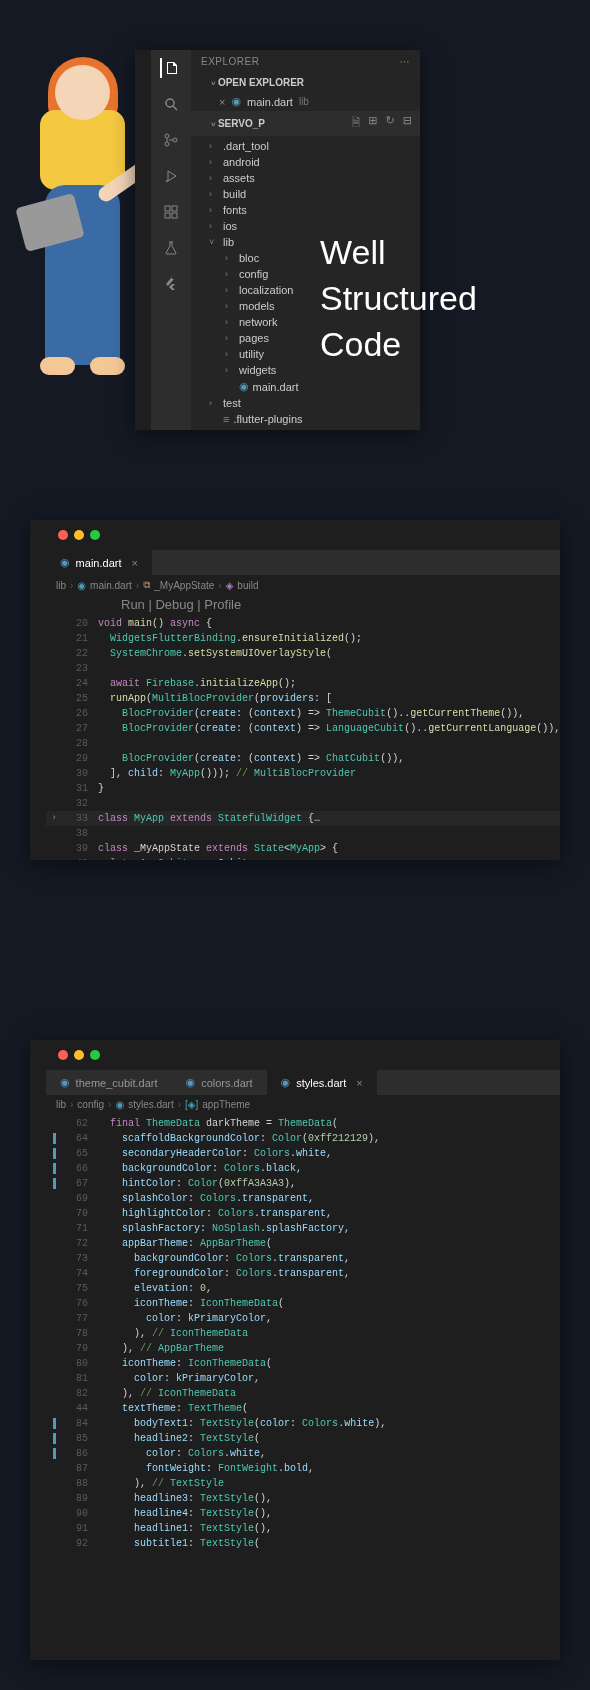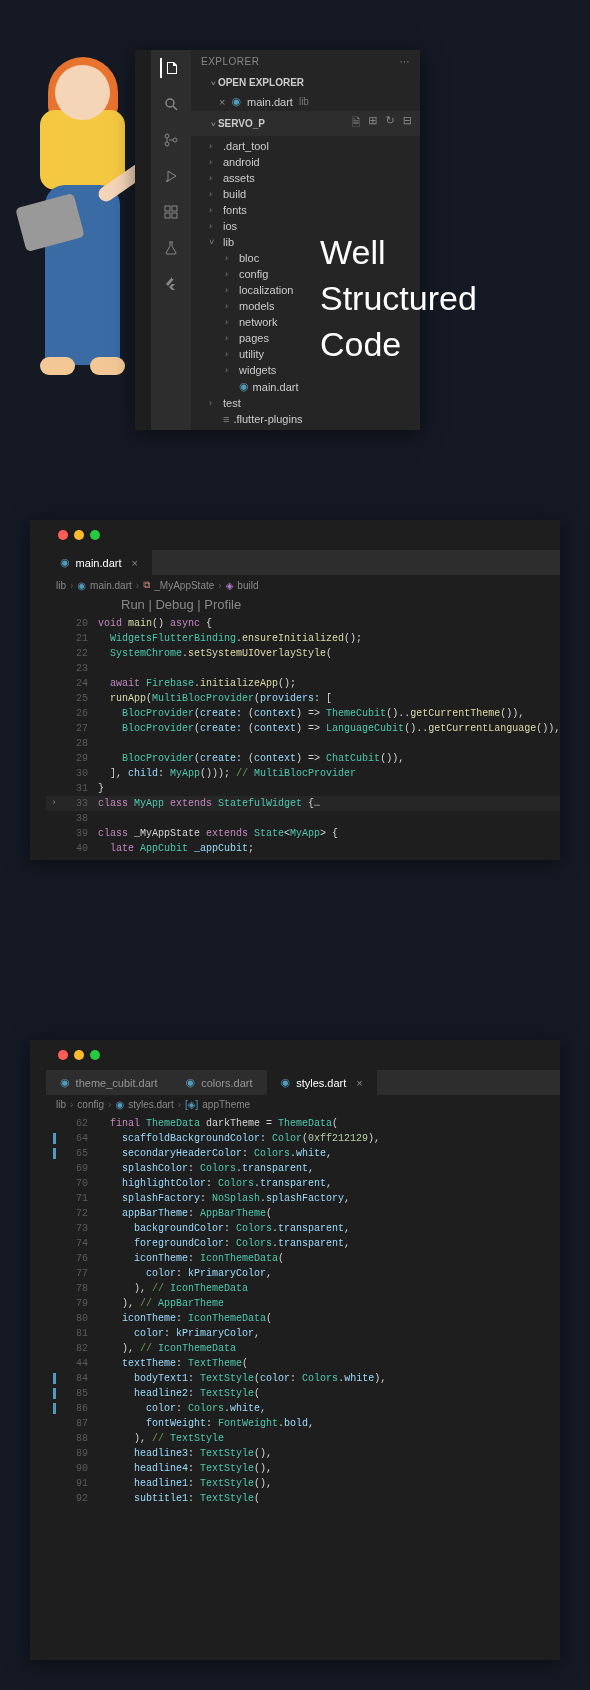--- a/index.html
+++ b/index.html
@@ -362,20 +362,25 @@
         <div class="code-line">
           <span class="gutter"></span>
           <span class="line-num">30</span>
           <span class="line-content">  ], <span class="prop">child</span>: <span class="cls">MyApp</span>())); <span class="cmt">// <span class="cls">MultiBlocProvider</span></span></span>
         </div>
         <div class="code-line">
           <span class="gutter"></span>
           <span class="line-num">31</span>
           <span class="line-content">}</span>
         </div>
+        <div class="code-line">
+          <span class="gutter"></span>
+          <span class="line-num">32</span>
+          <span class="line-content"></span>
+        </div>
         <div class="code-line hl-line">
           <span class="gutter">
             <span class="chev-g">›</span>
           </span>
           <span class="line-num">33</span>
           <span class="line-content"><span class="kw">class</span> <span class="cls">MyApp</span> <span class="kw">extends</span> <span class="cls">StatefulWidget</span> {…</span>
         </div>
         <div class="code-line">
           <span class="gutter"></span>
           <span class="line-num">38</span>
@@ -460,20 +465,34 @@
           <span class="line-content">    <span class="prop">scaffoldBackgroundColor</span>: <span class="cls">Color</span>(<span class="num">0xff212129</span>),</span>
         </div>
         <div class="code-line">
           <span class="gutter">
             <span class="mod"></span>
           </span>
           <span class="line-num">65</span>
           <span class="line-content">    <span class="prop">secondaryHeaderColor</span>: <span class="cls">Colors</span>.<span class="prop">white</span>,</span>
         </div>
         <div class="code-line">
+          <span class="gutter">
+            <span class="mod"></span>
+          </span>
+          <span class="line-num">66</span>
+          <span class="line-content">    <span class="prop">backgroundColor</span>: <span class="cls">Colors</span>.<span class="prop">black</span>,</span>
+        </div>
+        <div class="code-line">
+          <span class="gutter">
+            <span class="mod"></span>
+          </span>
+          <span class="line-num">67</span>
+          <span class="line-content">    <span class="prop">hintColor</span>: <span class="cls">Color</span>(<span class="num">0xffA3A3A3</span>),</span>
+        </div>
+        <div class="code-line">
           <span class="gutter"></span>
           <span class="line-num">69</span>
           <span class="line-content">    <span class="prop">splashColor</span>: <span class="cls">Colors</span>.<span class="prop">transparent</span>,</span>
         </div>
         <div class="code-line">
           <span class="gutter"></span>
           <span class="line-num">70</span>
           <span class="line-content">    <span class="prop">highlightColor</span>: <span class="cls">Colors</span>.<span class="prop">transparent</span>,</span>
         </div>
         <div class="code-line">
@@ -491,20 +510,25 @@
           <span class="line-num">73</span>
           <span class="line-content">      <span class="prop">backgroundColor</span>: <span class="cls">Colors</span>.<span class="prop">transparent</span>,</span>
         </div>
         <div class="code-line">
           <span class="gutter"></span>
           <span class="line-num">74</span>
           <span class="line-content">      <span class="prop">foregroundColor</span>: <span class="cls">Colors</span>.<span class="prop">transparent</span>,</span>
         </div>
         <div class="code-line">
           <span class="gutter"></span>
+          <span class="line-num">75</span>
+          <span class="line-content">      <span class="prop">elevation</span>: <span class="num">0</span>,</span>
+        </div>
+        <div class="code-line">
+          <span class="gutter"></span>
           <span class="line-num">76</span>
           <span class="line-content">      <span class="prop">iconTheme</span>: <span class="cls">IconThemeData</span>(</span>
         </div>
         <div class="code-line">
           <span class="gutter"></span>
           <span class="line-num">77</span>
           <span class="line-content">        <span class="prop">color</span>: <span class="prop">kPrimaryColor</span>,</span>
         </div>
         <div class="code-line">
           <span class="gutter"></span>

